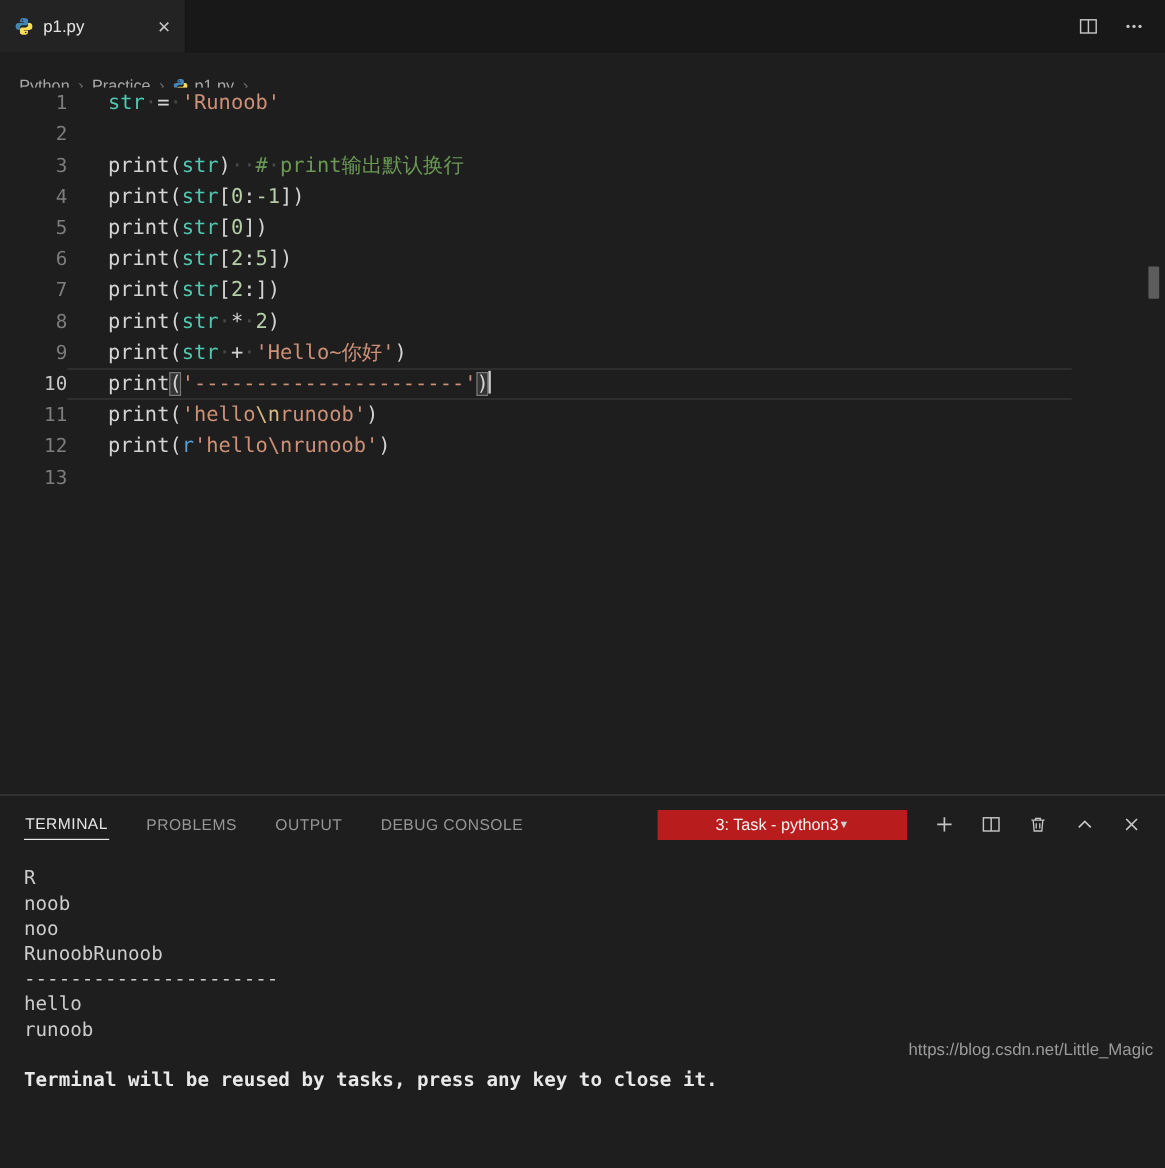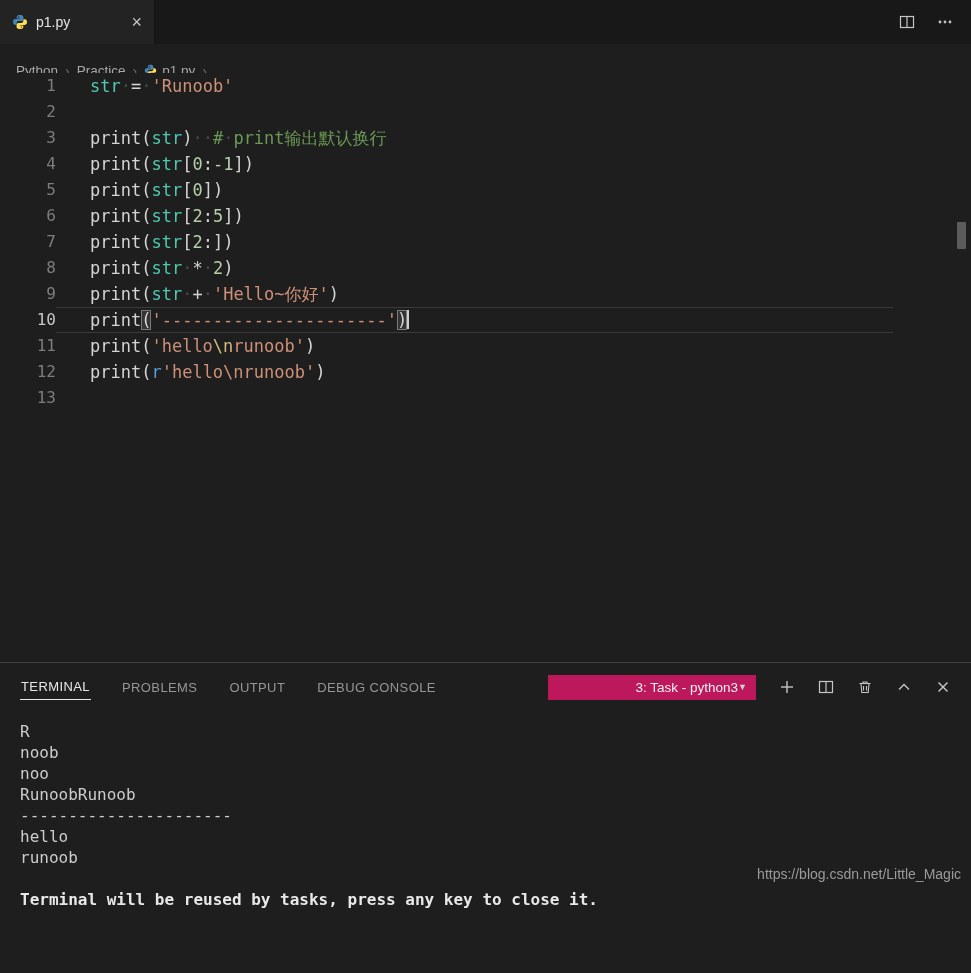--- a/index.html
+++ b/index.html
@@ -10,21 +10,21 @@
   .tabbar { height:44px; background:#181818; display:flex; align-items:stretch; }
   .tab { display:flex; align-items:center; background:#232323; padding:0 12px; width:155px;
          color:#e4e4e4; font-size:14px; border-right:1px solid #141414; cursor:pointer; }
   .tab-title { margin-left:8px; flex:1; }
   .tab-close { color:#c5c5c5; font-size:18px; line-height:1; margin-left:8px; cursor:pointer; }
   .tabbar-actions { margin-left:auto; display:flex; align-items:center; gap:18px; padding-right:16px; }
   .action-icon { display:flex; align-items:center; justify-content:center; width:20px; height:20px; cursor:pointer; }
 
   
   .breadcrumb { height:29px; background:#1e1e1e; display:flex; align-items:center; padding-left:16px; font-size:13.5px; color:#a9a9a9; }
-  .bc-wrap { display:flex; align-items:center;margin-top:24px; }
+  .bc-wrap { display:flex; align-items:flex-end;margin-top:24px; }
   .bc-item { display:flex; align-items:center; gap:5px; cursor:pointer; }
   .bc-sep { color:#6e6e6e; margin:0 7px; font-size:14px; }
 
   
   .editor { position:relative; height:589px; background:#1e1e1e;
             font-family:"DejaVu Sans Mono", monospace; font-size:17px; }
   .code-row { display:flex; height:26px; line-height:26px; white-space:pre; }
   .line-num { width:56px; text-align:right; color:#7d7d7d; flex-shrink:0; user-select:none; font-size:16px; }
   .line-content { padding-left:34px; flex:1; margin-right:78px; height:26px; }
   .code-row.active .line-num { color:#c6c6c6; }
@@ -46,22 +46,22 @@
   .mm-row { height:2px; margin-bottom:1px; white-space:nowrap; overflow:hidden; }
 
   .scroll-marker { position:absolute; right:5px; top:149px; width:9px; height:27px; background:#5c5c5c; border-radius:1px; cursor:grab; }
 
   
   .panel { position:relative; height:220px; background:#1e1e1e; border-top:1px solid #3f3f3f; }
   .panel-header { height:48px; display:flex; align-items:center; padding:0 14px 0 20px; }
   .panel-tabs { display:flex; align-items:center; }
   .panel-tab { font-size:13px; color:#969696; margin-right:30px; letter-spacing:.4px; cursor:pointer; padding:5px 1px; }
   .panel-tab.active { color:#e7e7e7; border-bottom:1px solid #e7e7e7; }
-  .panel-dropdown { margin-left:auto; width:208px; height:25px; background:#be185d; color:#f0f0f0;
-                    font-size:13.5px; display:flex; align-items:center; justify-content:flex-end;
+  .panel-dropdown { margin-left:auto; width:208px; height:25px; background:#b91c1c; color:#f0f0f0;
+                    font-size:13.5px; display:flex; align-items:center; justify-content:center;
                     padding:0 9px; cursor:pointer; }
   .caret { font-size:9px; color:#d0d0d0; }
   .panel-actions { display:flex; align-items:center; gap:11px; margin-left:17px; }
   .panel-action { width:28px; height:28px; display:flex; align-items:center; justify-content:center; cursor:pointer; }
 
   .terminal { padding:10px 0 0 20px; font-family:"DejaVu Sans Mono", monospace; font-size:16px; line-height:21px; color:#cccccc; }
   .term-line { white-space:pre; height:21px; }
   .term-msg { font-weight:bold; color:#e8e8e8; }
 
   .watermark { position:absolute; right:10px; bottom:0; color:#9b9b9b; font-size:14px; }

